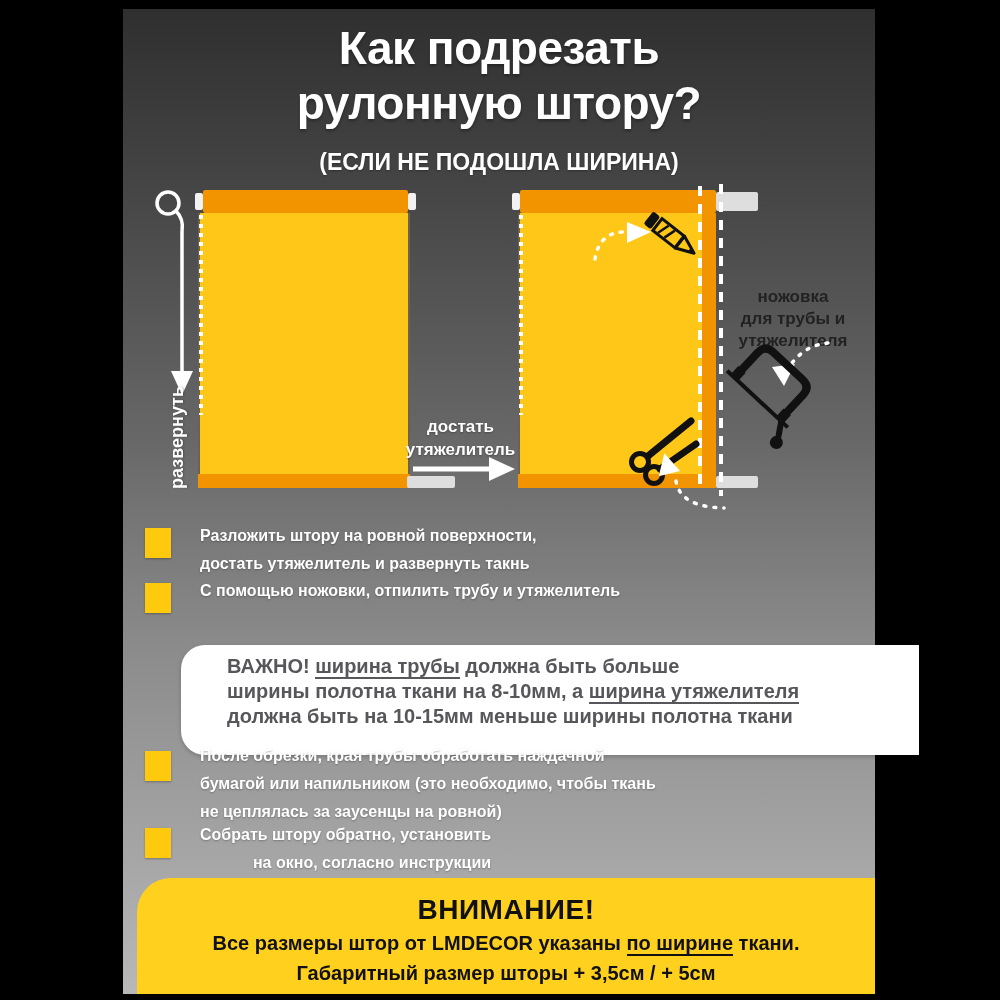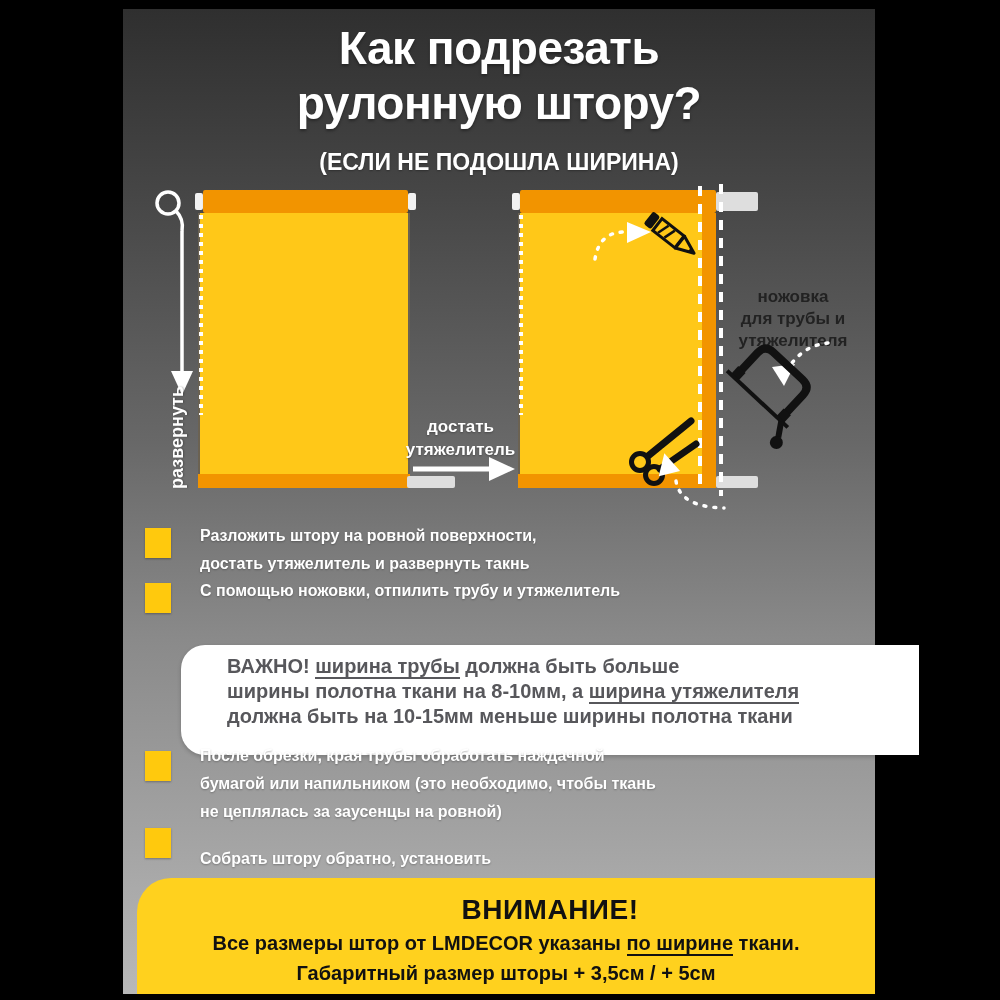--- a/index.html
+++ b/index.html
@@ -31,21 +31,21 @@
   
   .bullet{width:26px;height:30px;background:#FFC90D;box-shadow:0 1px 2px rgba(0,0,0,.3);}
   .steptext{color:#fff;font-weight:bold;font-size:16px;line-height:28px;text-shadow:0 1px 2px rgba(0,0,0,.28);margin-left:20px;}
   
   .notebox{left:14px;top:636px;width:738px;height:110px;background:#fff;border-radius:24px 0 0 24px;
            box-shadow:0 2px 4px rgba(0,0,0,.2);margin-left:44px;}
   .notetext{position:absolute;left:46px;top:9px;color:#57575B;font-weight:bold;font-size:20px;line-height:25px;}
   .u{border-bottom:2px solid currentColor;}
   .attention{left:14px;top:869px;width:738px;height:116px;background:#FFD11E;border-radius:34px 0 0 0;}
   .att-title{position:absolute;left:0;top:16px;width:100%;text-align:center;color:#111;
-             font-weight:bold;font-size:28px;letter-spacing:.5px;padding-left:44px;}
+             font-weight:bold;font-size:28px;letter-spacing:.5px;}
   .att-line{position:absolute;left:0;width:100%;text-align:center;color:#111;font-weight:bold;font-size:20px;}
   svg{display:block;overflow:visible;}
 </style>
 </head>
 <body>
 
 <div class="canvas">
  <div class="content">
 
   <div class="abs title">
@@ -162,21 +162,21 @@
   </div>
 
   <div class="abs bullet" style="left:22px;top:742px;"></div>
   <div class="abs steptext" style="left:57px;top:733px;">
     <div>После обрезки, края трубы обработать наждачной</div>
     <div>бумагой или напильником (это необходимо, чтобы ткань</div>
     <div>не цеплялась за заусенцы на ровной)</div>
   </div>
 
   <div class="abs bullet" style="left:22px;top:819px;"></div>
-  <div class="abs steptext" style="left:57px;top:836px;text-align:right;">
+  <div class="abs steptext" style="left:57px;top:812px;text-align:right;">
     <div>Собрать штору обратно, установить</div>
     <div>на окно, согласно инструкции</div>
   </div>
 
   <div class="abs attention">
     <div class="att-title">ВНИМАНИЕ!</div>
     <div class="att-line" style="top:54px;"><span>Все размеры штор от LMDECOR указаны </span><span class="u">по ширине</span><span> ткани.</span></div>
     <div class="att-line" style="top:84px;">Габаритный размер шторы + 3,5см / + 5см</div>
   </div>
 

